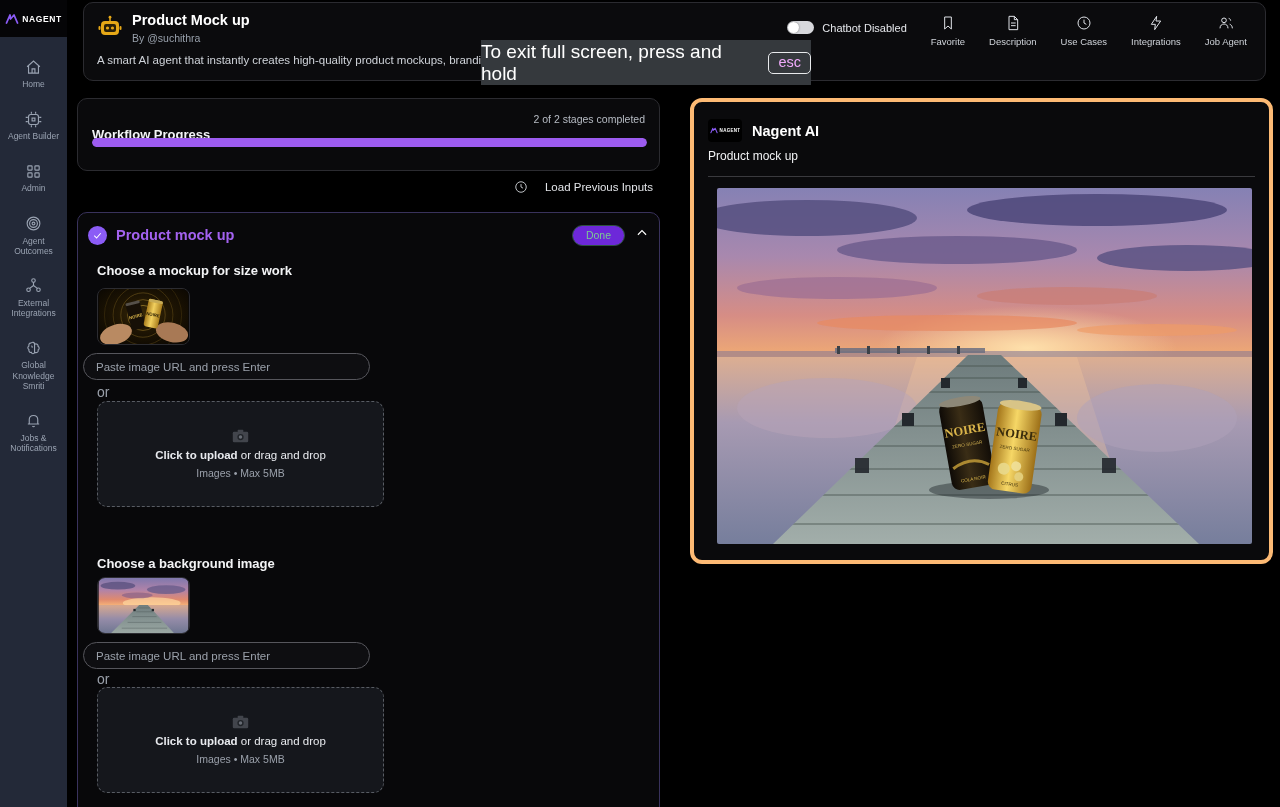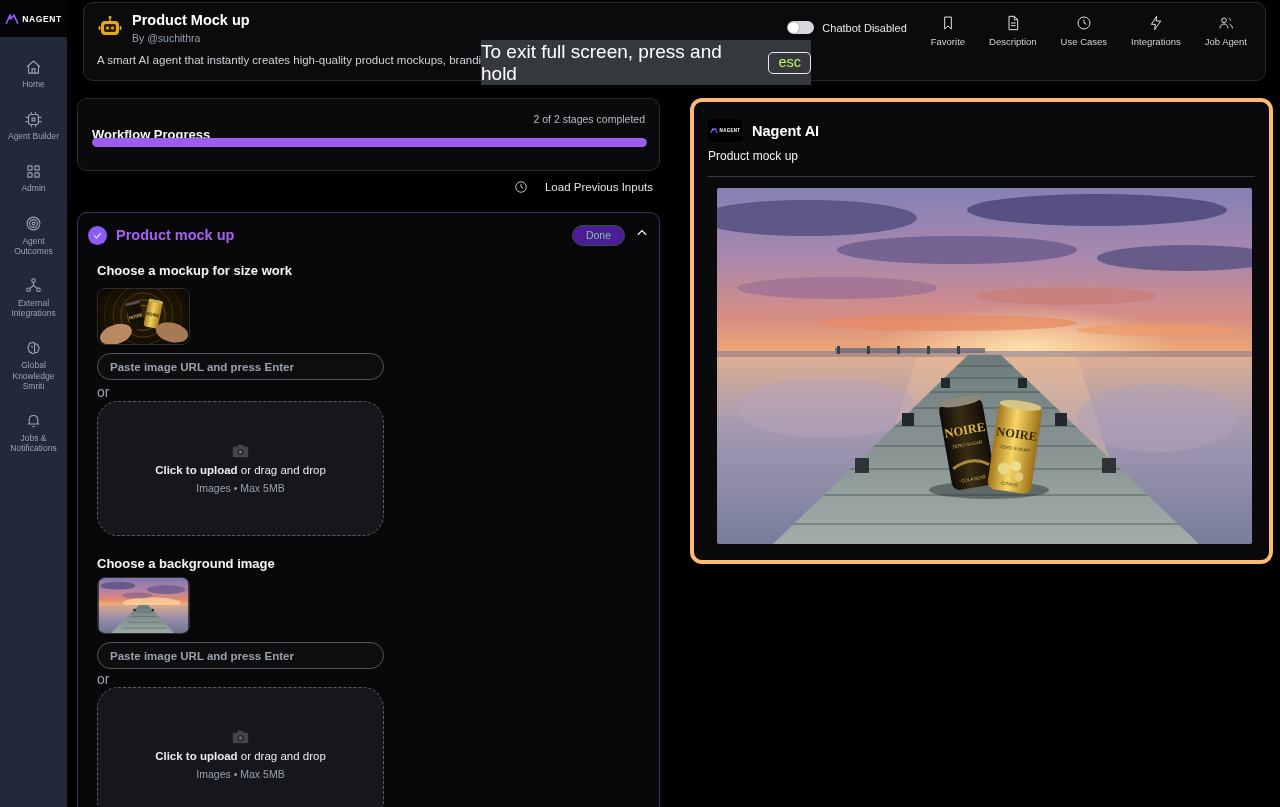--- a/index.html
+++ b/index.html
@@ -30,51 +30,51 @@
   #chatbot-toggle { width:27px; height:13px; border-radius:7px; background:#d7d8dc; position:relative; cursor:pointer; }
   #chatbot-toggle .knob { position:absolute; left:1px; top:1px; width:11px; height:11px; border-radius:50%; background:#fff; box-shadow:0 0 2px rgba(0,0,0,.5); }
   #chatbot-label { font-size:11px; color:#e5e7eb; }
   .hdr-action { display:flex; flex-direction:column; align-items:center; gap:5px; cursor:pointer; }
   .hdr-action svg { stroke:#dfe2e7; fill:none; stroke-width:1.5; }
   .hdr-action .lbl { font-size:9.5px; color:#cfd3d9; }
 
   
   #fs-toast { position:absolute; left:481px; top:40px; width:330px; height:45px; background:#35393d; display:flex; align-items:center; justify-content:center; gap:10px; z-index:50; }
   #fs-toast .msg { font-size:19px; color:#fff; }
-  #fs-toast .key { border:1.5px solid #e8eaec; border-radius:5px; padding:1px 9px 3px; font-size:14.5px; color:#bef264; }
+  #fs-toast .key { border:1.5px solid #e8eaec; border-radius:5px; padding:1px 9px 3px; font-size:14.5px; color:#f0abfc; }
 
   
   #workflow-card { left:77px; top:98px; width:583px; height:73px; background:#0a0a0c; }
   #wf-title { position:absolute; left:14px; top:28px; font-size:13px; font-weight:bold; color:#f3f4f6; }
   #wf-status { position:absolute; right:14px; top:14px; font-size:10.5px; color:#b7bcc4; }
   #wf-track { position:absolute; left:14px; top:39px; width:555px; height:9px; border-radius:5px; background:#232327; overflow:hidden; }
   #wf-fill { height:100%; border-radius:5px; background:#9d5cf0; }
 
   
   #load-prev { position:absolute; right:627px; top:180px; display:flex; align-items:center; gap:17px; cursor:pointer; }
   #load-prev svg { stroke:#d6d9de; fill:none; stroke-width:1.5; }
   #load-prev .lbl { font-size:11.5px; color:#e2e4e8; }
 
   
   #stage-card { left:77px; top:212px; width:583px; height:640px; background:#08080a; border:1px solid #39325c; }
   #stage-head { position:absolute; left:10px; right:10px; top:10px; height:24px; display:flex; align-items:center; }
   #stage-check { width:19px; height:19px; border-radius:50%; background:#8b5cf6; display:flex; align-items:center; justify-content:center; }
   #stage-check svg { stroke:#fff; fill:none; stroke-width:2.2; }
   #stage-title { margin-left:9px; font-size:14.5px; font-weight:bold; color:#a362f0; }
   #stage-right { margin-left:auto; display:flex; align-items:center; gap:10px; }
-  #done-badge { background:#4c1d95; color:#7cc993; border:1px solid #2e5240; border-radius:12px; padding:3px 13px 4px; font-size:10.5px; }
+  #done-badge { background:#6d28d9; color:#7cc993; border:1px solid #2e5240; border-radius:12px; padding:3px 13px 4px; font-size:10.5px; }
   #stage-collapse svg { stroke:#fff; fill:none; stroke-width:2; }
 
   .sec-heading { position:absolute; left:19px; font-size:13px; font-weight:bold; color:#f3f4f6; }
   .thumb { position:absolute; left:19px; width:93px; height:57px; border-radius:8px; overflow:hidden; border:1px solid #2c2c31; cursor:pointer; }
   .thumb svg { display:block; width:100%; height:100%; }
-  .url-input { position:absolute; left:19px; width:287px; height:27px; border-radius:14px; border:1px solid #56565c; background:#0e0e11; color:#e5e7eb; font-size:11.5px; padding:0 12px; outline:none; font-family:"Liberation Sans","DejaVu Sans",sans-serif;font-weight:bold; }
+  .url-input { position:absolute; left:5px; width:287px; height:27px; border-radius:14px; border:1px solid #56565c; background:#0e0e11; color:#e5e7eb; font-size:11.5px; padding:0 12px; outline:none; font-family:"Liberation Sans","DejaVu Sans",sans-serif; }
   .url-input::placeholder { color:#9aa0aa; }
   .or-label { position:absolute; left:19px; width:287px; text-align:left; font-size:14px; color:#9aa0aa; }
-  .upload-box { position:absolute; left:19px; width:287px; height:135px; border:1.5px dashed #585c63; border-radius:21px; background:#15171c; display:flex; flex-direction:column; align-items:center; justify-content:center; gap:6px; cursor:pointer; }
+  .upload-box { position:absolute; left:19px; width:287px; height:106px; border:1.5px dashed #585c63; border-radius:10px; background:#15171c; display:flex; flex-direction:column; align-items:center; justify-content:center; gap:6px; cursor:pointer; }
   .upload-box .cam { opacity:.85; }
   .upload-line1 { font-size:11.5px; color:#e8eaee; }
   .upload-line1 .b { font-weight:bold; }
   .upload-line2 { font-size:10.5px; color:#9aa0aa; }
   #constraints { position:absolute; left:19px; top:306px; width:292px; font-size:10.5px; line-height:1.35; color:#9aa0aa; }
 
   
   #preview-card { left:690px; top:98px; width:583px; height:466px; background:#0a0a0c; border:4px solid #fdba74; border-radius:12px; }
   #pv-logo { position:absolute; left:14px; top:17px; width:34px; height:23px; background:#000; border-radius:4px; display:flex; align-items:center; justify-content:center; gap:2px; }
   #pv-logo .brand-text { color:#fff; font-weight:bold; font-size:4.5px; letter-spacing:.3px; }

